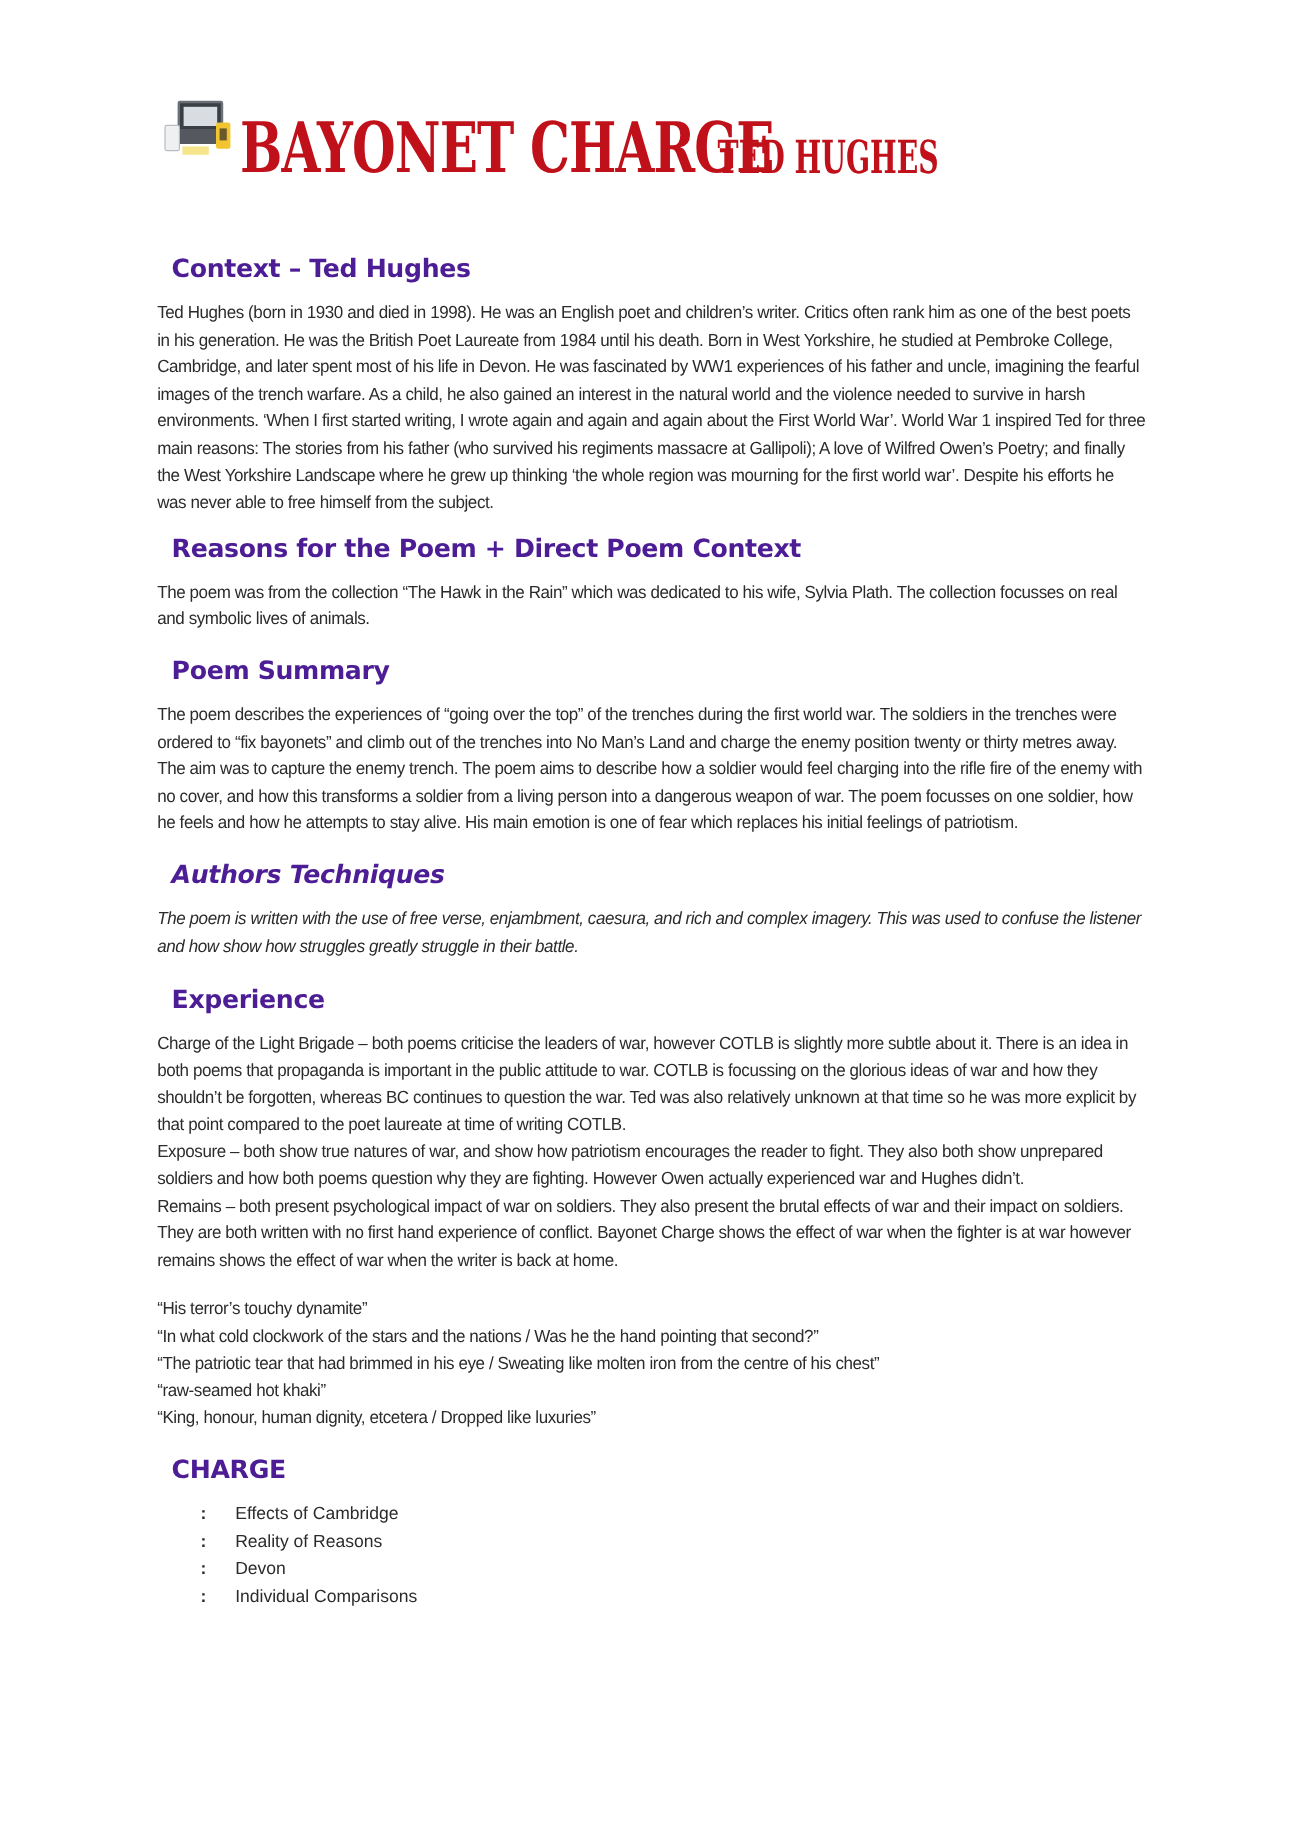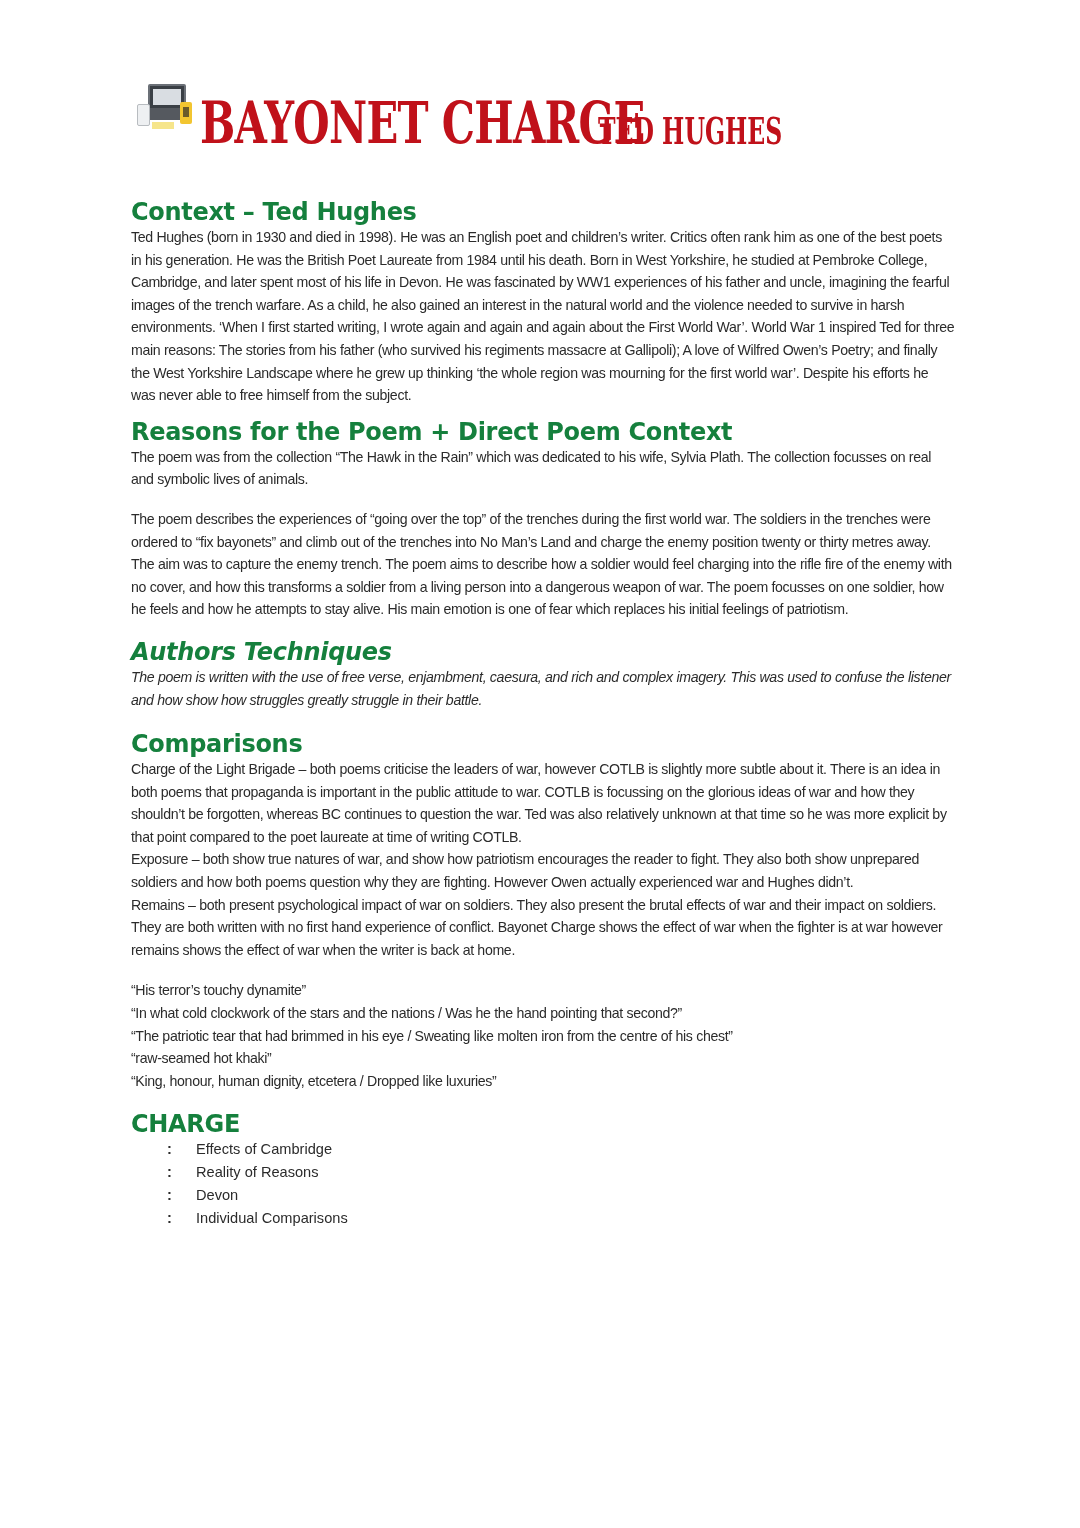--- a/index.html
+++ b/index.html
@@ -16,21 +16,21 @@
   .logo .tablet::after { content: ""; position: absolute; left: 3px; top: 5px; width: 6px; height: 10px; background: #6a5a2a; }
   .logo .note { position: absolute; left: 18px; top: 44px; width: 22px; height: 7px; background: #f6e58b; }
 
   .title-main { font-family: "DejaVu Serif", serif; font-weight: bold; color: #c0111a; font-size: 58px; line-height: 1; letter-spacing: -1px; transform: scaleX(0.72); transform-origin: left bottom; display: inline-block; white-space: nowrap; }
   .title-wrap { position: relative; height: 80px; }
   .title-main-box { position: absolute; left: 0; bottom: 6px; width: 380px; }
   .title-sub { position: absolute; left: 398px; bottom: 8px; font-family: "DejaVu Serif", serif; font-weight: bold; color: #c0111a; font-size: 38px; line-height: 1; transform: scaleX(0.62); transform-origin: left bottom; white-space: nowrap; }
 
   .content { position: absolute; left: 131px; top: 198px; width: 822px; }
   .section { margin: 0; }
-  .h { font-family: "DejaVu Sans", sans-serif; font-weight: bold; color: #15803d; font-size: 24px; line-height: 28px; margin: 0; letter-spacing: -0.3px; }
+  .h { font-family: "DejaVu Sans", sans-serif; font-weight: bold; color: #4c1d95; font-size: 21px; line-height: 28px; margin: 12px; letter-spacing: -0.3px; }
   .p { font-family: "Liberation Sans", sans-serif; color: #2b2b2b; font-size: 14.6px; line-height: 22.6px; margin: 0; letter-spacing: -0.35px; transform: scaleX(0.97); transform-origin: left top; width: 850px; }
   .sec-context { margin-top: 0; }
   .sec-reasons { margin-top: 11px; }
   .sec-summary { margin-top: 17px; }
   .sec-tech { margin-top: 17px; font-style: italic; }
   .sec-comp { margin-top: 19px; }
   .sec-quotes { margin-top: 18px; }
   .sec-themes { margin-top: 18px; }
 
   .themes-list { list-style: none; margin: 0; padding: 0; }
@@ -64,30 +64,31 @@
       <h2 class="h">Context – Ted Hughes</h2>
       <p class="p">Ted Hughes (born in 1930 and died in 1998). He was an English poet and children’s writer. Critics often rank him as one of the best poets in his generation. He was the British Poet Laureate from 1984 until his death. Born in West Yorkshire, he studied at Pembroke College, Cambridge, and later spent most of his life in Devon. He was fascinated by WW1 experiences of his father and uncle, imagining the fearful images of the trench warfare. As a child, he also gained an interest in the natural world and the violence needed to survive in harsh environments. ‘When I first started writing, I wrote again and again and again about the First World War’. World War 1 inspired Ted for three main reasons: The stories from his father (who survived his regiments massacre at Gallipoli); A love of Wilfred Owen’s Poetry; and finally the West Yorkshire Landscape where he grew up thinking ‘the whole region was mourning for the first world war’. Despite his efforts he was never able to free himself from the subject.</p>
     </div>
 
     <div class="section sec-reasons">
       <h2 class="h">Reasons for the Poem + Direct Poem Context</h2>
       <p class="p">The poem was from the collection “The Hawk in the Rain” which was dedicated to his wife, Sylvia Plath. The collection focusses on real and symbolic lives of animals.</p>
     </div>
 
     <div class="section sec-summary">
+      <h2 class="h">Poem Summary</h2>
       <p class="p">The poem describes the experiences of “going over the top” of the trenches during the first world war. The soldiers in the trenches were ordered to “fix bayonets” and climb out of the trenches into No Man’s Land and charge the enemy position twenty or thirty metres away. The aim was to capture the enemy trench. The poem aims to describe how a soldier would feel charging into the rifle fire of the enemy with no cover, and how this transforms a soldier from a living person into a dangerous weapon of war. The poem focusses on one soldier, how he feels and how he attempts to stay alive. His main emotion is one of fear which replaces his initial feelings of patriotism.</p>
     </div>
 
     <div class="section sec-tech">
       <h2 class="h">Authors Techniques</h2>
       <p class="p">The poem is written with the use of free verse, enjambment, caesura, and rich and complex imagery. This was used to confuse the listener and how show how struggles greatly struggle in their battle.</p>
     </div>
 
     <div class="section sec-comp">
-      <h2 class="h">Comparisons</h2>
+      <h2 class="h">Experience</h2>
       <p class="p">Charge of the Light Brigade – both poems criticise the leaders of war, however COTLB is slightly more subtle about it. There is an idea in both poems that propaganda is important in the public attitude to war. COTLB is focussing on the glorious ideas of war and how they shouldn’t be forgotten, whereas BC continues to question the war. Ted was also relatively unknown at that time so he was more explicit by that point compared to the poet laureate at time of writing COTLB.</p>
       <p class="p">Exposure – both show true natures of war, and show how patriotism encourages the reader to fight. They also both show unprepared soldiers and how both poems question why they are fighting. However Owen actually experienced war and Hughes didn’t.</p>
       <p class="p">Remains – both present psychological impact of war on soldiers. They also present the brutal effects of war and their impact on soldiers. They are both written with no first hand experience of conflict. Bayonet Charge shows the effect of war when the fighter is at war however remains shows the effect of war when the writer is back at home.</p>
     </div>
 
     <div class="section sec-quotes">
       <p class="p">“His terror’s touchy dynamite”</p>
       <p class="p">“In what cold clockwork of the stars and the nations / Was he the hand pointing that second?”</p>
       <p class="p">“The patriotic tear that had brimmed in his eye / Sweating like molten iron from the centre of his chest”</p>
       <p class="p">“raw-seamed hot khaki”</p>

